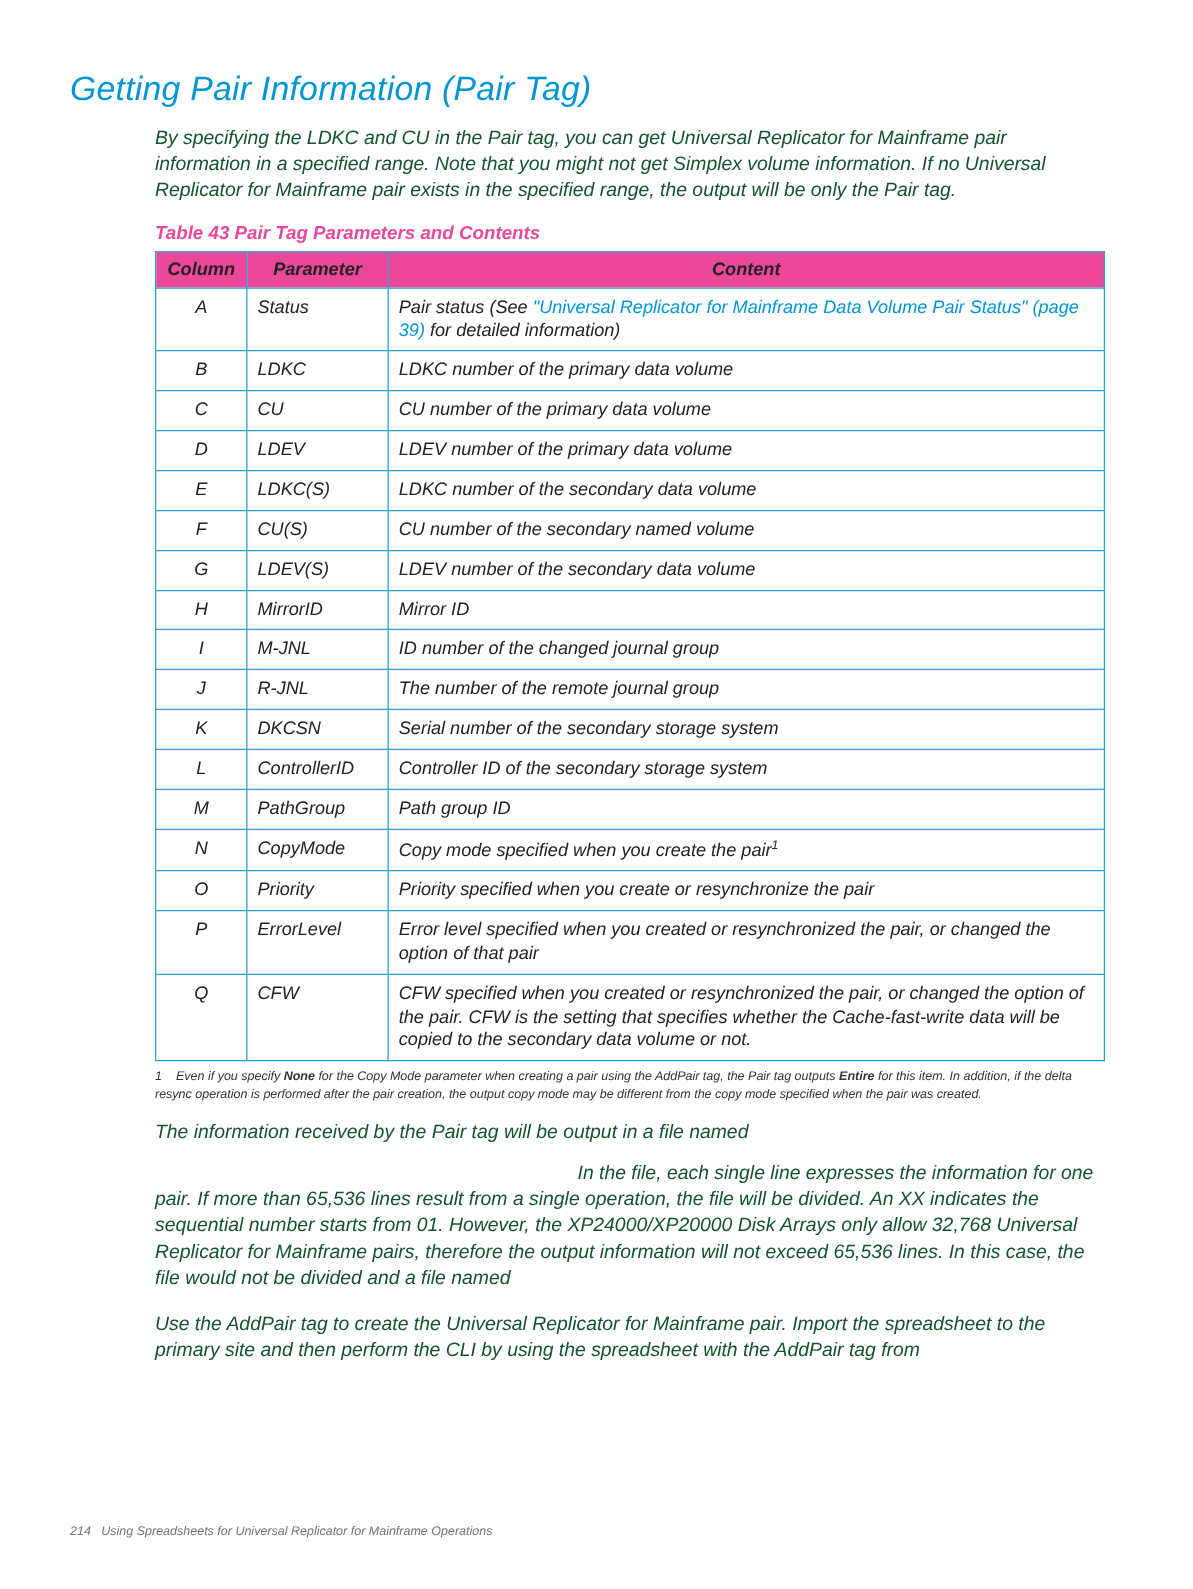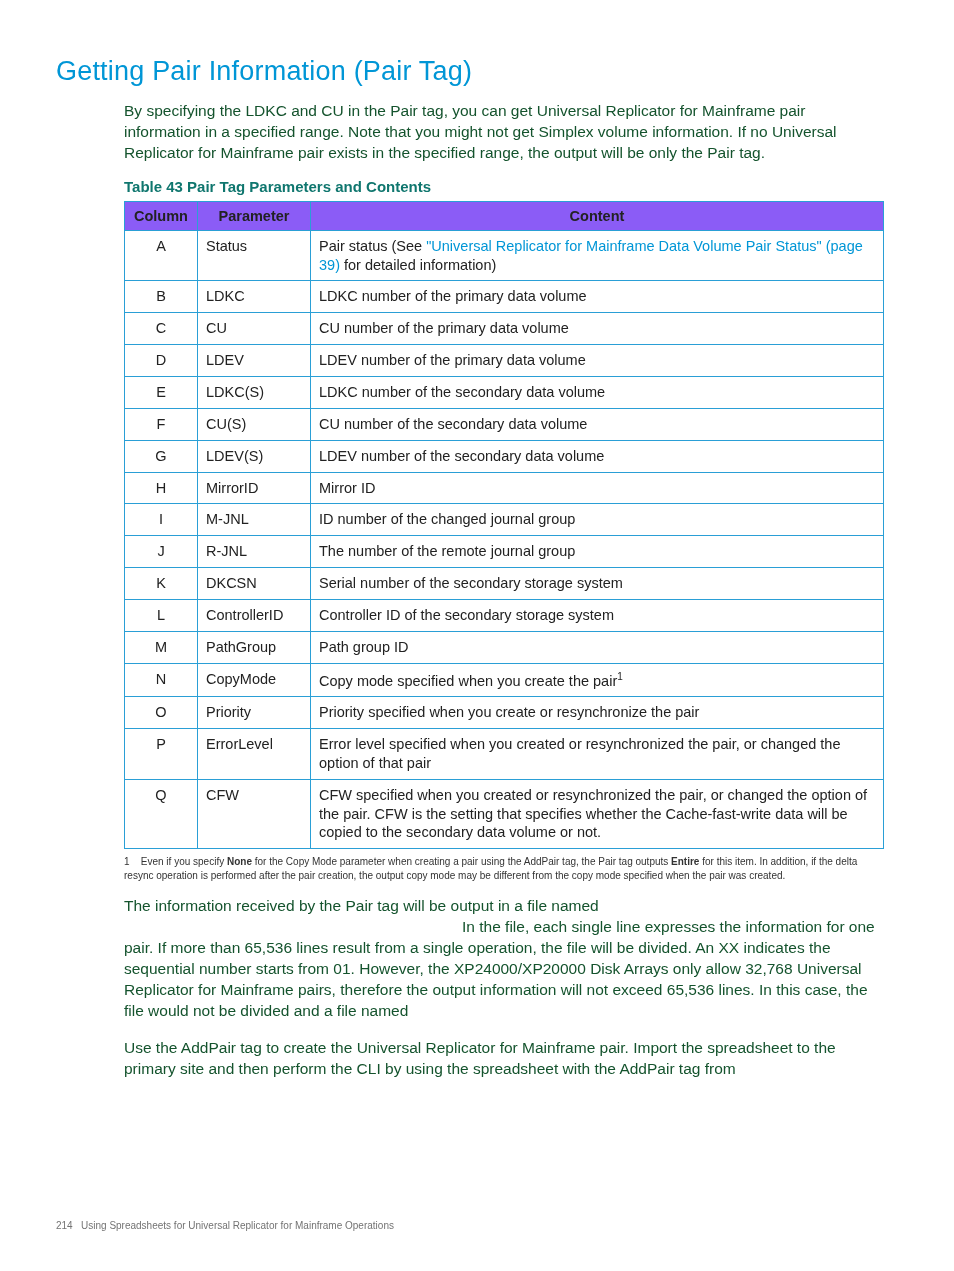--- a/index.html
+++ b/index.html
@@ -8,20 +8,21 @@
     background: #fff;
     font-family: Arial, Helvetica, sans-serif;
     color: #222;
   }
   .page {
     width: 940px;
     min-height: 1271px;
     padding: 56px 56px 40px 56px;
     box-sizing: border-box;
     position: relative;
+    font-style: italic;
   }
   h2.section {
     font-family: "Trebuchet MS", Arial, sans-serif;
     font-weight: 400;
     color: #0096d6;
     font-size: 27px;
     margin: 0 0 14px 0;
     letter-spacing: 0.2px;
   }
   .body-block {
@@ -29,36 +30,36 @@
     margin-right: 0;
   }
   p.body {
     font-size: 15.5px;
     line-height: 1.35;
     margin: 0 0 12px 0;
     color: #14532d;
   }
   .table-caption {
     font-family: "Trebuchet MS", Arial, sans-serif;
-    color: #0f766e;
+    color: #ec4899;
     font-size: 15px;
     font-weight: bold;
     margin: 14px 0 6px 0;
   }
   table.data {
     border-collapse: collapse;
     width: 100%;
     font-size: 14.5px;
   }
   table.data th {
     border: 1px solid #2a9fd6;
     padding: 6px 8px;
     font-weight: bold;
     text-align: center;
-    background: #8b5cf6;
+    background: #ec4899;
   }
   table.data td {
     border: 1px solid #2a9fd6;
     padding: 6px 8px;
     vertical-align: top;
     line-height: 1.3;
   }
   table.data td.colA {
     text-align: center;
     width: 56px;
@@ -132,21 +133,21 @@
             <td>LDEV number of the primary data volume</td>
           </tr>
           <tr>
             <td class="colA">E</td>
             <td class="colB">LDKC(S)</td>
             <td>LDKC number of the secondary data volume</td>
           </tr>
           <tr>
             <td class="colA">F</td>
             <td class="colB">CU(S)</td>
-            <td>CU number of the secondary data volume</td>
+            <td>CU number of the secondary named volume</td>
           </tr>
           <tr>
             <td class="colA">G</td>
             <td class="colB">LDEV(S)</td>
             <td>LDEV number of the secondary data volume</td>
           </tr>
           <tr>
             <td class="colA">H</td>
             <td class="colB">MirrorID</td>
             <td>Mirror ID</td>
@@ -199,21 +200,21 @@
         </tbody>
     </table>
   </div>
 
   <div class="footnote">
     <span class="fnum">1</span>
     <span>Even if you specify </span><b>None</b><span> for the Copy Mode parameter when creating a pair using the AddPair tag, the Pair tag outputs </span><b>Entire</b><span> for this item. In addition, if the delta resync operation is performed after the pair creation, the output copy mode may be different from the copy mode specified when the pair was created.</span>
   </div>
 
   <div class="body-block" style="margin-top:14px;">
-    <p class="body" style="margin-bottom:0;">
+    <p class="body" style="margin-bottom:12px;">
       <span>The information received by the Pair tag will be output in a file named</span>
     </p>
     <p class="body" style="margin-top:0;margin-bottom:16px;">
       <span style="display:inline-block;width:338px;"></span><span>In the file, each single line expresses the information for one pair. If more than 65,536 lines result from a single operation, the file will be divided. An XX indicates the sequential number starts from 01. However, the XP24000/XP20000 Disk Arrays only allow 32,768 Universal Replicator for Mainframe pairs, therefore the output information will not exceed 65,536 lines. In this case, the file would not be divided and a file named</span>
     </p>
   </div>
 
 
   <div class="body-block">
     <p class="body">Use the AddPair tag to create the Universal Replicator for Mainframe pair. Import the spreadsheet to the primary site and then perform the CLI by using the spreadsheet with the AddPair tag from</p>

